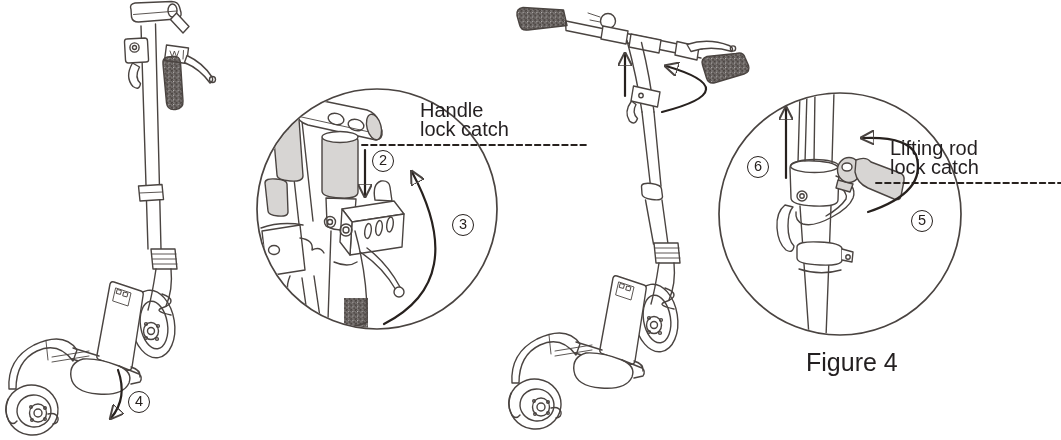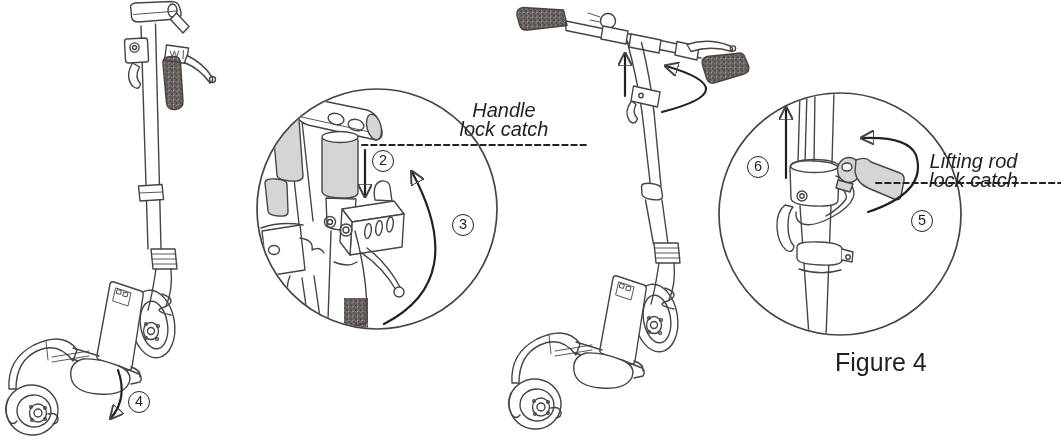--- a/index.html
+++ b/index.html
@@ -12,26 +12,26 @@
   .art .wh{fill:#fff;}
   .art .sh{fill:var(--shade);}
   .art .dots{fill:url(#dotp);}
   .art .nostroke{stroke:none;}
   .art .thin{stroke-width:.9;}
   .art .ring{stroke-width:1.7;fill:none;}
   .art .bgc{fill:#fff;stroke:none;}
   .art .arrow{stroke:var(--ink);stroke-width:2.2;fill:none;}
   .art .dash{stroke:var(--ink);stroke-width:1.9;stroke-dasharray:5.5 3.6;fill:none;}
   .ahf{fill:var(--ink);stroke:none;}
-  .callout{position:absolute;text-align:center;font-size:20px;line-height:18.5px;color:var(--text);white-space:pre-line;font-style:italic;}
+  .callout{position:absolute;text-align:left;font-size:20px;line-height:18.5px;color:var(--text);white-space:pre-line;}
   #callout3{left:420px;top:101px;width:168px;}
-  #callout4{left:890px;top:152px;width:167px;}
+  #callout4{left:890px;top:139px;width:167px;}
   .caption{position:absolute;font-size:25px;line-height:28px;color:var(--text);}
   #caption3{left:312px;top:349px;}
-  #caption4{left:806px;top:348px;margin-left:29px;}
+  #caption4{left:806px;top:348px;}
   .step{position:absolute;width:22px;height:22px;box-sizing:border-box;border:1.5px solid var(--ink);
         border-radius:50%;font-size:14.5px;line-height:19px;text-align:center;color:var(--ink);background:#fff;}
   #step2{left:372px;top:150px;}
   #step3{left:452px;top:214px;}
   #step4{left:128px;top:391px;}
   #step5{left:911px;top:210px;}
   #step6{left:747px;top:156px;}
 </style>
 </head>
 <body>

